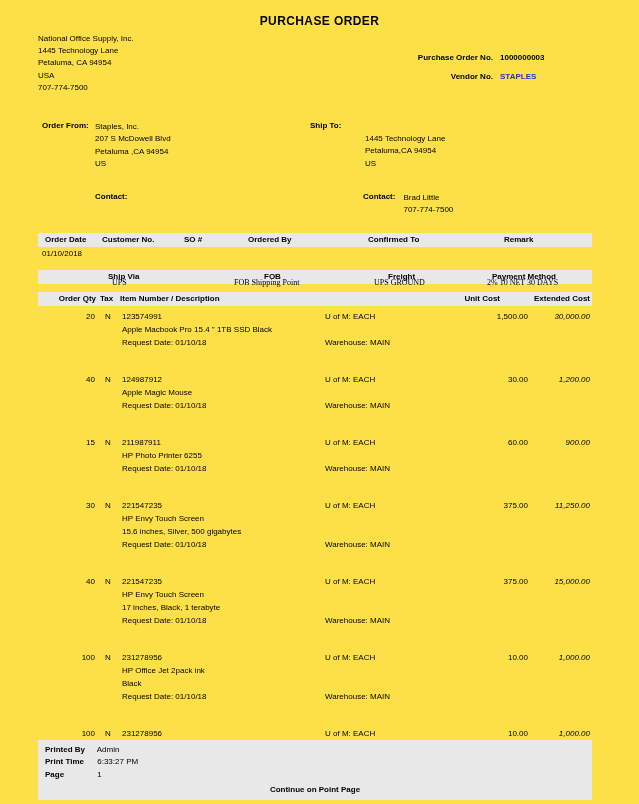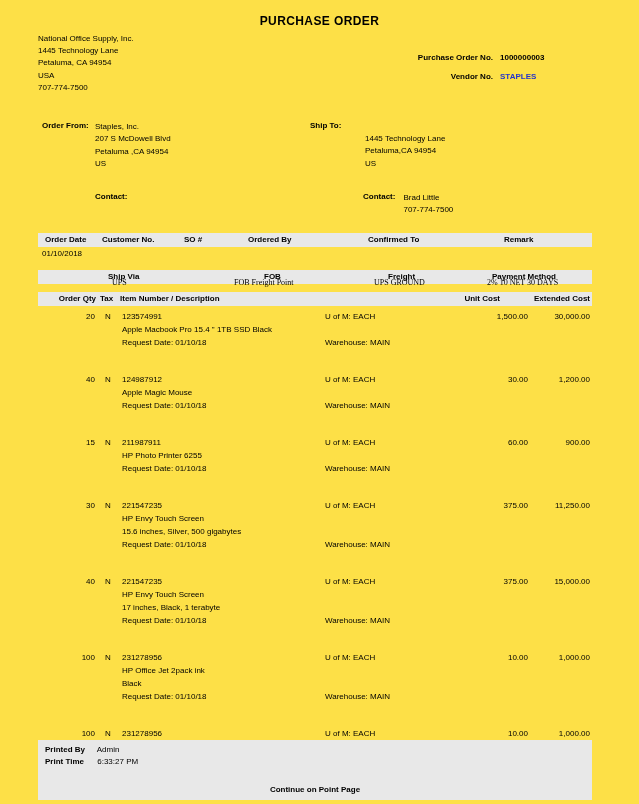--- a/index.html
+++ b/index.html
@@ -24,21 +24,21 @@
   .valrow span{position:absolute;top:0;line-height:13px;white-space:nowrap;}
   .ta-r{text-align:right;}
   .items{position:absolute;top:310px;left:38px;width:554px;}
   .item{margin-bottom:24px;}
   .iline{display:flex;line-height:13px;}
   .c-qty{width:57px;text-align:right;}
   .c-tax{width:27px;padding-left:10px;box-sizing:border-box;}
   .c-item{width:203px;}
   .c-uom{width:125px;}
   .c-unit{width:78px;text-align:right;}
-  .c-ext{flex:1;text-align:right;padding-right:2px;}
+  .c-ext{flex:1;text-align:right;padding-right:2px;font-style:italic;}
   .item-desc{padding-left:84px;line-height:13px;white-space:nowrap;}
   .item-req{display:flex;line-height:13px;}
   .r-req{margin-left:84px;width:203px;}
   .footer{position:absolute;top:740px;left:38px;width:554px;height:60px;background:#E8E8E8;}
   .f-rows{padding:4px 0 0 7px;}
   .f-row{line-height:12.4px;}
   .f-label{display:inline-block;width:50px;font-weight:bold;}
   .f-continue{position:absolute;left:0;width:100%;text-align:center;bottom:6px;font-weight:bold;}
 </style>
 </head>
@@ -105,21 +105,21 @@
   </div>
 
   <div class="bar" style="top:270px;">
     <span style="left:70px;">Ship Via</span>
     <span style="left:226px;">FOB</span>
     <span style="left:350px;">Freight</span>
     <span style="left:454px;">Payment Method</span>
   </div>
   <div class="valrow" style="top:276px;font-family:Liberation Serif, serif;">
     <span style="left:74px;">UPS</span>
-    <span style="left:196px;">FOB Freight Point</span>
+    <span style="left:196px;">FOB Shipping Point</span>
     <span style="left:336px;">UPS GROUND</span>
     <span style="left:449px;">2% 10 NET 30 DAYS</span>
   </div>
 
   <div class="bar" style="top:292px;">
     <span class="ta-r" style="left:10px;width:48px;">Order Qty</span>
     <span style="left:62px;">Tax</span>
     <span style="left:82px;">Item Number / Description</span>
     <span class="ta-r" style="left:402px;width:60px;">Unit Cost</span>
     <span class="ta-r" style="left:480px;width:72px;">Extended Cost</span>
@@ -234,17 +234,21 @@
   <div class="footer">
     <div class="f-rows">
       <div class="f-row">
         <span class="f-label">Printed By</span>
         <span>Admin</span>
       </div>
       <div class="f-row">
         <span class="f-label">Print Time</span>
         <span>6:33:27 PM</span>
       </div>
+      <div class="f-row">
+        <span class="f-label">Page</span>
+        <span>1</span>
+      </div>
     </div>
     <div class="f-continue">Continue on Point Page</div>
   </div>
 
 </div>
 
 </body></html>

